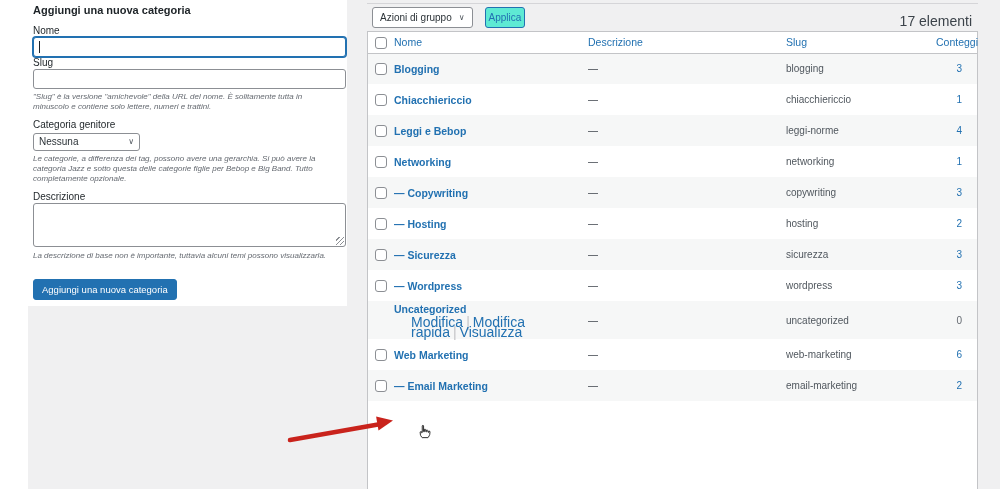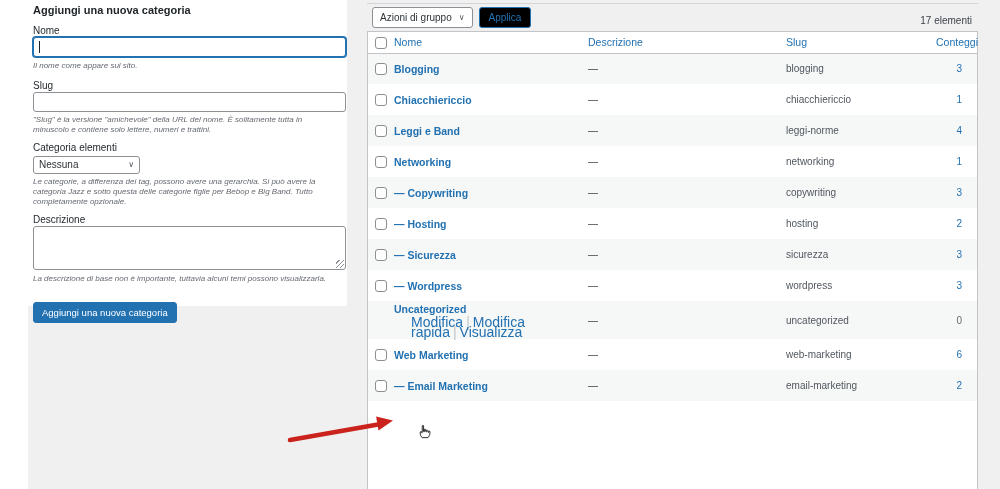--- a/index.html
+++ b/index.html
@@ -24,22 +24,22 @@
   .select-box .chev { font-size:8px; color:#50575e; margin-left:6px; }
   textarea.txt { height:44px; resize:none; }
   .resize-grip { position:absolute; right:2px; bottom:2px; width:8px; height:8px; background:repeating-linear-gradient(135deg, transparent 0 2px, #8c8f94 2px 3px); }
   .btn-primary { display:inline-block; margin-top:9px; background:#2271b1; color:#ffffff; border:1px solid #2271b1; border-radius:3px; font-family:"Liberation Sans",sans-serif; font-size:9.5px; padding:4px 8px; cursor:pointer; }
 
   
   .top-hairline { position:absolute; left:367px; top:3px; width:611px; height:1px; background:#d5d5d8; }
   .toolbar { position:absolute; left:367px; top:6px; width:611px; height:22px; display:flex; align-items:center; }
   .bulk-select { display:inline-flex; align-items:center; height:21px; border:1px solid #8c8f94; border-radius:3px; background:#fff; font-size:10px; color:#2c3338; padding:0 7px; margin-left:5px; cursor:pointer;text-align:right; }
   .bulk-select .chev { font-size:8px; color:#50575e; margin-left:7px; }
-  .btn-apply { height:21px; margin-left:6px; background:#000000; border:1px solid #2271b1; border-radius:3px; color:#2271b1; font-family:"Liberation Sans",sans-serif; font-size:10px; padding:0 9px; cursor:pointer; }
-  .items-count { margin-left:auto; margin-right:6px; font-size:10px; color:#3c434a;margin-top:7px; }
+  .btn-apply { height:21px; margin-left:12px; background:#5eead4; border:1px solid #2271b1; border-radius:3px; color:#2271b1; font-family:"Liberation Sans",sans-serif; font-size:10px; padding:0 3px; cursor:pointer; }
+  .items-count { margin-left:auto; margin-right:6px; font-size:14px; color:#3c434a;margin-top:7px; }
 
   .table-card { position:absolute; left:367px; top:31px; width:611px; height:458px; background:#ffffff; border:1px solid #c3c4c7; border-bottom:none; }
   table.cat-table { width:100%; border-collapse:collapse; table-layout:fixed; }
   col.c-check { width:26px; } col.c-name { width:194px; } col.c-desc { width:198px; } col.c-slug { width:150px; } col.c-count { width:auto; }
   thead th { height:21px; font-size:10.5px; font-weight:normal; color:#2271b1; text-align:left; border-bottom:1px solid #c3c4c7; padding:0; vertical-align:middle; }
   thead th.col-count { text-align:right; padding-right:3px; }
   tbody td { height:31px; padding:0; vertical-align:middle; font-size:10px; color:#50575e; }
   tbody tr:nth-child(odd) { background:#f6f7f7; }
   tr.tall td { height:38px; }
   .cb { appearance:none; -webkit-appearance:none; width:12px; height:12px; border:1px solid #8c8f94; border-radius:3px; background:#fff; margin:0 0 0 7px; display:inline-block; vertical-align:middle; cursor:pointer; }
@@ -66,31 +66,30 @@
 
   <div class="form-panel">
     <h2>Aggiungi una nuova categoria</h2>
 
     <div class="field">
       <label>Nome</label>
       <div class="input-wrap">
         <input class="txt focused" value="" style="">
         <div class="caret"></div>
       </div>
-      <div class="help">Il nome come appare sul sito.</div>
     </div>
 
     <div class="field">
       <label>Slug</label>
       <input class="txt" value="" style="">
       <div class="help tight">"Slug" è la versione "amichevole" della URL del nome. È solitamente tutta in minuscolo e contiene solo lettere, numeri e trattini.</div>
     </div>
 
     <div class="field">
-      <label>Categoria elementi</label>
+      <label>Categoria genitore</label>
       <div class="select-box">
         <span>Nessuna</span>
         <span class="chev">∨</span>
       </div>
       <div class="help tight">Le categorie, a differenza dei tag, possono avere una gerarchia. Si può avere la categoria Jazz e sotto questa delle categorie figlie per Bebop e Big Band. Tutto completamente opzionale.</div>
     </div>
 
     <div class="field">
       <label>Descrizione</label>
       <div class="input-wrap">
@@ -148,21 +147,21 @@
       <a class="row-title" href="#">Chiacchiericcio</a>
       
     </td>
     <td class="col-desc">—</td>
     <td class="col-slug">chiacchiericcio</td>
     <td class="col-count"><a href="#" class="count">1</a></td>
   </tr>
           <tr>
     <td class="col-check"><input type="checkbox" class="cb" style=""></td>
     <td class="col-name">
-      <a class="row-title" href="#">Leggi e Band</a>
+      <a class="row-title" href="#">Leggi e Bebop</a>
       
     </td>
     <td class="col-desc">—</td>
     <td class="col-slug">leggi-norme</td>
     <td class="col-count"><a href="#" class="count">4</a></td>
   </tr>
           <tr>
     <td class="col-check"><input type="checkbox" class="cb" style=""></td>
     <td class="col-name">
       <a class="row-title" href="#">Networking</a>

